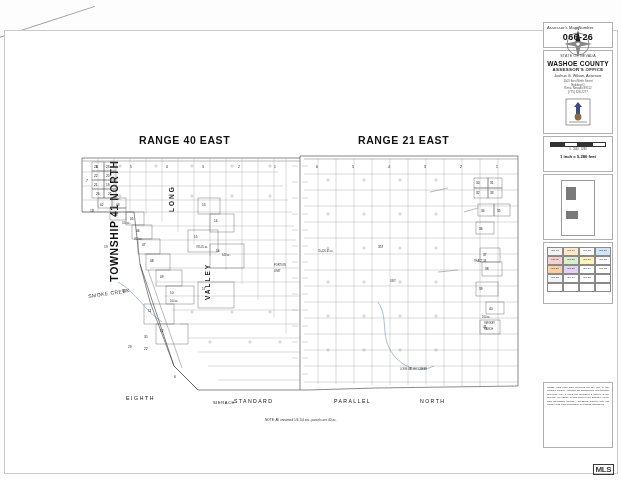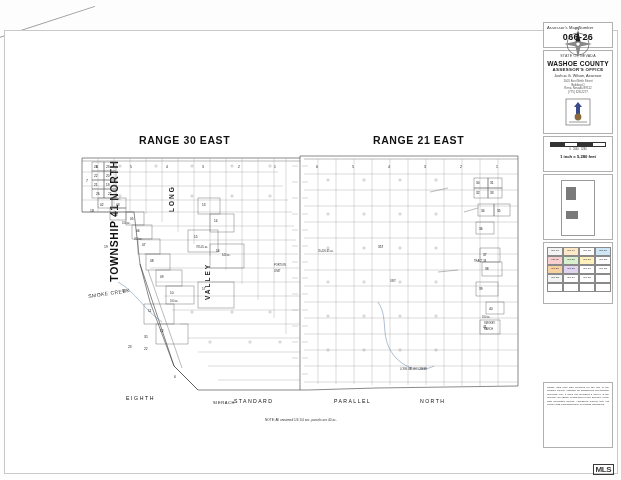--- a/index.html
+++ b/index.html
@@ -53,21 +53,21 @@
   #stamp-blk{left:0;top:336px;width:70px;height:22px;border:none;}
   #stamp-blk .row{display:flex;justify-content:space-between;font-size:2.7px;color:#333;padding:1px 2px;}
   #stamp-blk .row .v{border-bottom:.5px solid #999;min-width:26px;text-align:center;}
 
   #note-blk{left:0;top:360px;width:70px;height:66px;}
   #note-blk .t{font-size:2.5px;color:#333;line-height:1.35;padding:3px;text-align:justify;}
 
   
   .range-title{position:absolute;font-size:10.5px;font-weight:bold;color:#111;letter-spacing:.6px;}
   #range20{left:139px;top:134px;}
-  #range21{left:358px;top:134px;margin-left:15px;}
+  #range21{left:358px;top:134px;}
 
   #township{position:absolute;left:44px;top:215px;width:140px;text-align:center;font-size:10.5px;font-weight:bold;color:#111;letter-spacing:.6px;transform:rotate(-90deg);transform-origin:center center;}
 
   .bottom-lbl{position:absolute;font-size:5.2px;color:#111;letter-spacing:1.6px;}
   #bl-eighth{left:126px;top:395px;}
   #bl-sierach{left:213px;top:400px;font-size:4px;letter-spacing:.6px;}
   #bl-standard{left:234px;top:398px;letter-spacing:1.4px;}
   #bl-parallel{left:334px;top:398px;letter-spacing:1.4px;}
   #bl-north{left:420px;top:398px;letter-spacing:1.4px;}
   #bl-note{left:265px;top:418px;font-size:3.2px;color:#333;letter-spacing:0;}
@@ -193,21 +193,21 @@
         <span>Last revised</span>
         <span class="v">DPB 11/23/2010</span>
       </div>
     </div>
 
     <div id="note-blk" class="blk">
       <div class="t">NOTE:  This map was prepared for the use of the Washoe County Assessor for assessment and taxation purposes only.  It does not represent a survey of the property.  No liability is assumed for the accuracy of the data delineated hereon.  Assessor's parcels may not comply with local subdivision or building ordinances.</div>
     </div>
   </div>
 
-  <div class="range-title" id="range20">RANGE 30 EAST</div>
+  <div class="range-title" id="range20">RANGE 40 EAST</div>
   <div class="range-title" id="range21">RANGE 21 EAST</div>
   <div id="township">TOWNSHIP 41 NORTH</div>
 
   <div class="bottom-lbl" id="bl-eighth">EIGHTH</div>
   <div class="bottom-lbl" id="bl-sierach">SIERACH</div>
   <div class="bottom-lbl" id="bl-standard">STANDARD</div>
   <div class="bottom-lbl" id="bl-parallel">PARALLEL</div>
   <div class="bottom-lbl" id="bl-north">NORTH</div>
   <div class="bottom-lbl" id="bl-note">NOTE:  All unnamed 1/4 1/4 sec. parcels are 40 ac.</div>
 

